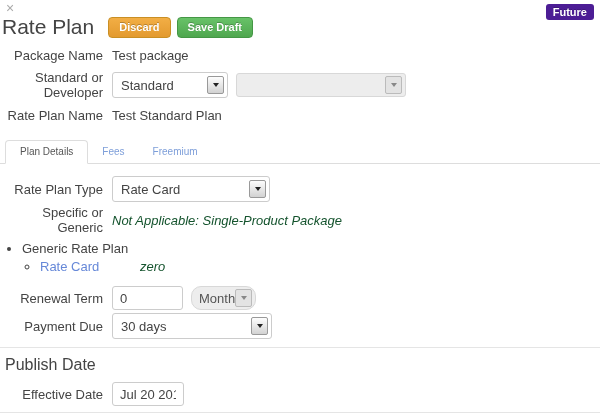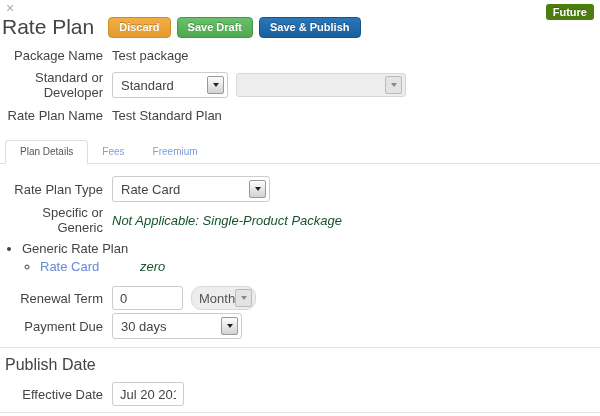--- a/index.html
+++ b/index.html
@@ -11,21 +11,21 @@
     background: #fff;
     position: relative;
     overflow: hidden;
   }
   .close-x {
     position:absolute; top:1px; left:6px;
     color:#aaa; font-size:14px; line-height:14px; cursor:pointer;
   }
   .future-badge {
     position:absolute; top:4px; right:6px;
-    background:#4d7c0f; color:#fff; font-size:11px; font-weight:bold;
+    background:#4c1d95; color:#fff; font-size:11px; font-weight:bold;
     padding:2px 7px; border-radius:3px;
     text-shadow:0 -1px 0 rgba(0,0,0,.2);
   }
   .header { display:flex; align-items:center; padding:15px 0 4px 2px; }
   .header h1 { font-size:21px; font-weight:normal; color:#444; margin-right:14px; line-height:24px; }
   .btn {
     color:#fff; font-weight:bold; font-size:11px;
     padding:3px 10px 4px; border-radius:4px; margin-right:6px;
     border:1px solid; cursor:pointer; display:inline-block;
     text-shadow:0 -1px 0 rgba(0,0,0,.25);
@@ -100,21 +100,20 @@
 </head>
 <body>
 
 <span class="close-x">×</span>
 <span class="future-badge">Future</span>
 
 <div class="header">
   <h1>Rate Plan</h1>
   <button class="btn btn-discard">Discard</button>
   <button class="btn btn-draft">Save Draft</button>
-  <button class="btn btn-publish">Save &amp; Publish</button>
 </div>
 
 <div class="form-row">
   <span class="form-label">Package Name</span>
   <span class="static-value">Test package</span>
 </div>
 
 <div class="form-row">
   <span class="form-label">Standard or Developer</span>
   <div class="sel" style="width:116px;">
@@ -177,21 +176,21 @@
   <div class="sel disabled" style="width:65px; margin-left:8px; height:24px; padding-left:7px;border-radius:10px;">
     <span>Month</span>
     <span class="arrbox">
         <span class="tri"></span>
       </span>
   </div>
 </div>
 
 <div class="form-row">
   <span class="form-label">Payment Due</span>
-  <div class="sel" style="width:130px;">
+  <div class="sel" style="width:160px;">
     <span>30 days</span>
     <span class="arrbox">
         <span class="tri"></span>
       </span>
   </div>
 </div>
 
 <hr class="divider">
 <div class="section-title">Publish Date</div>
 

